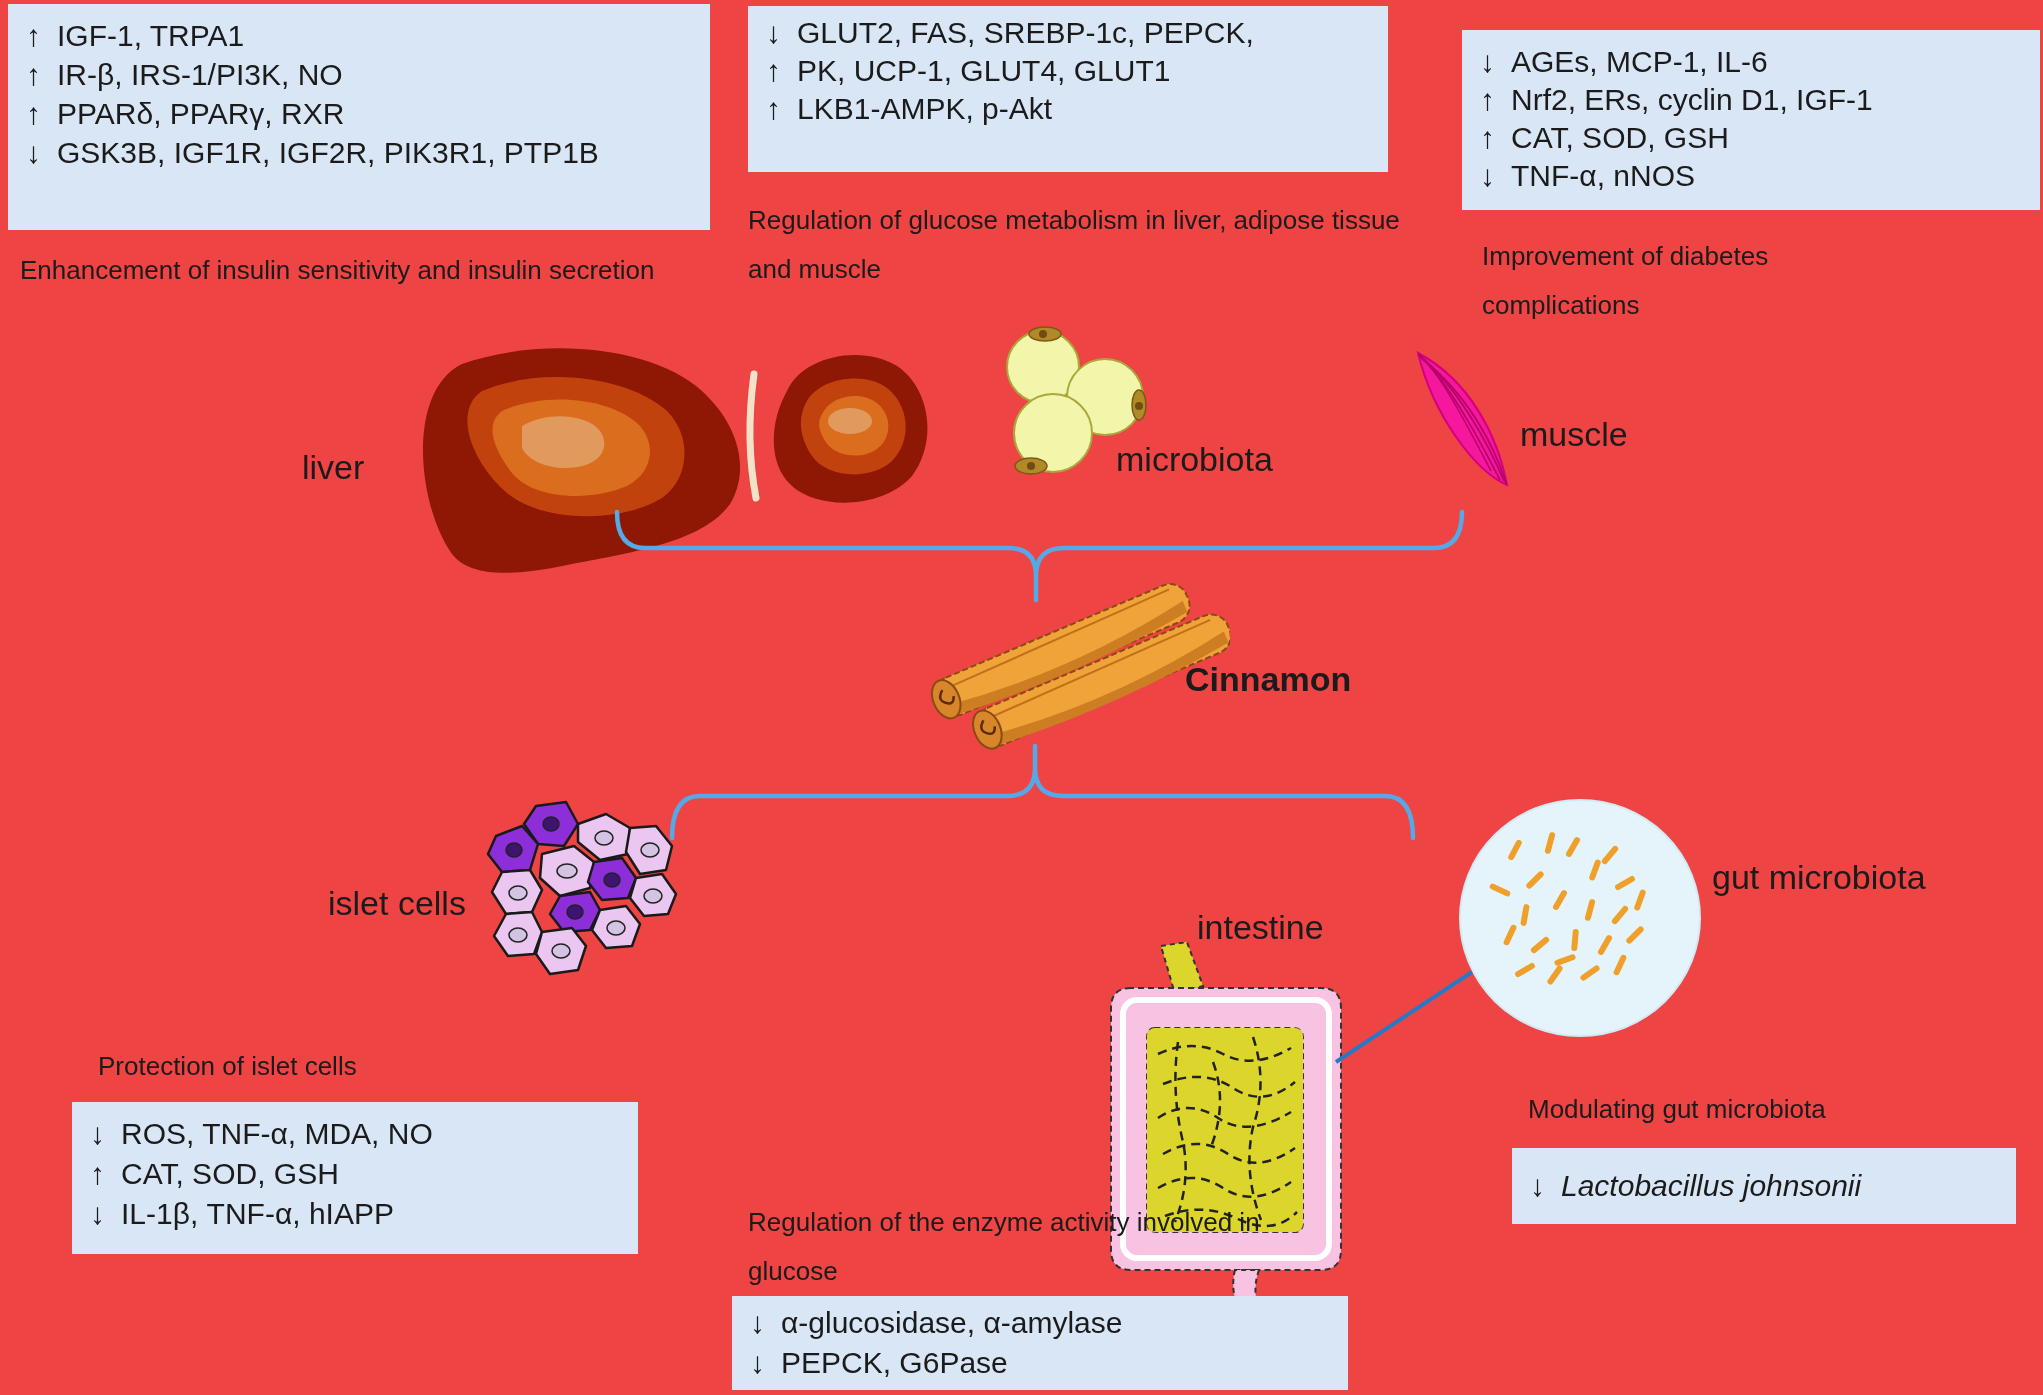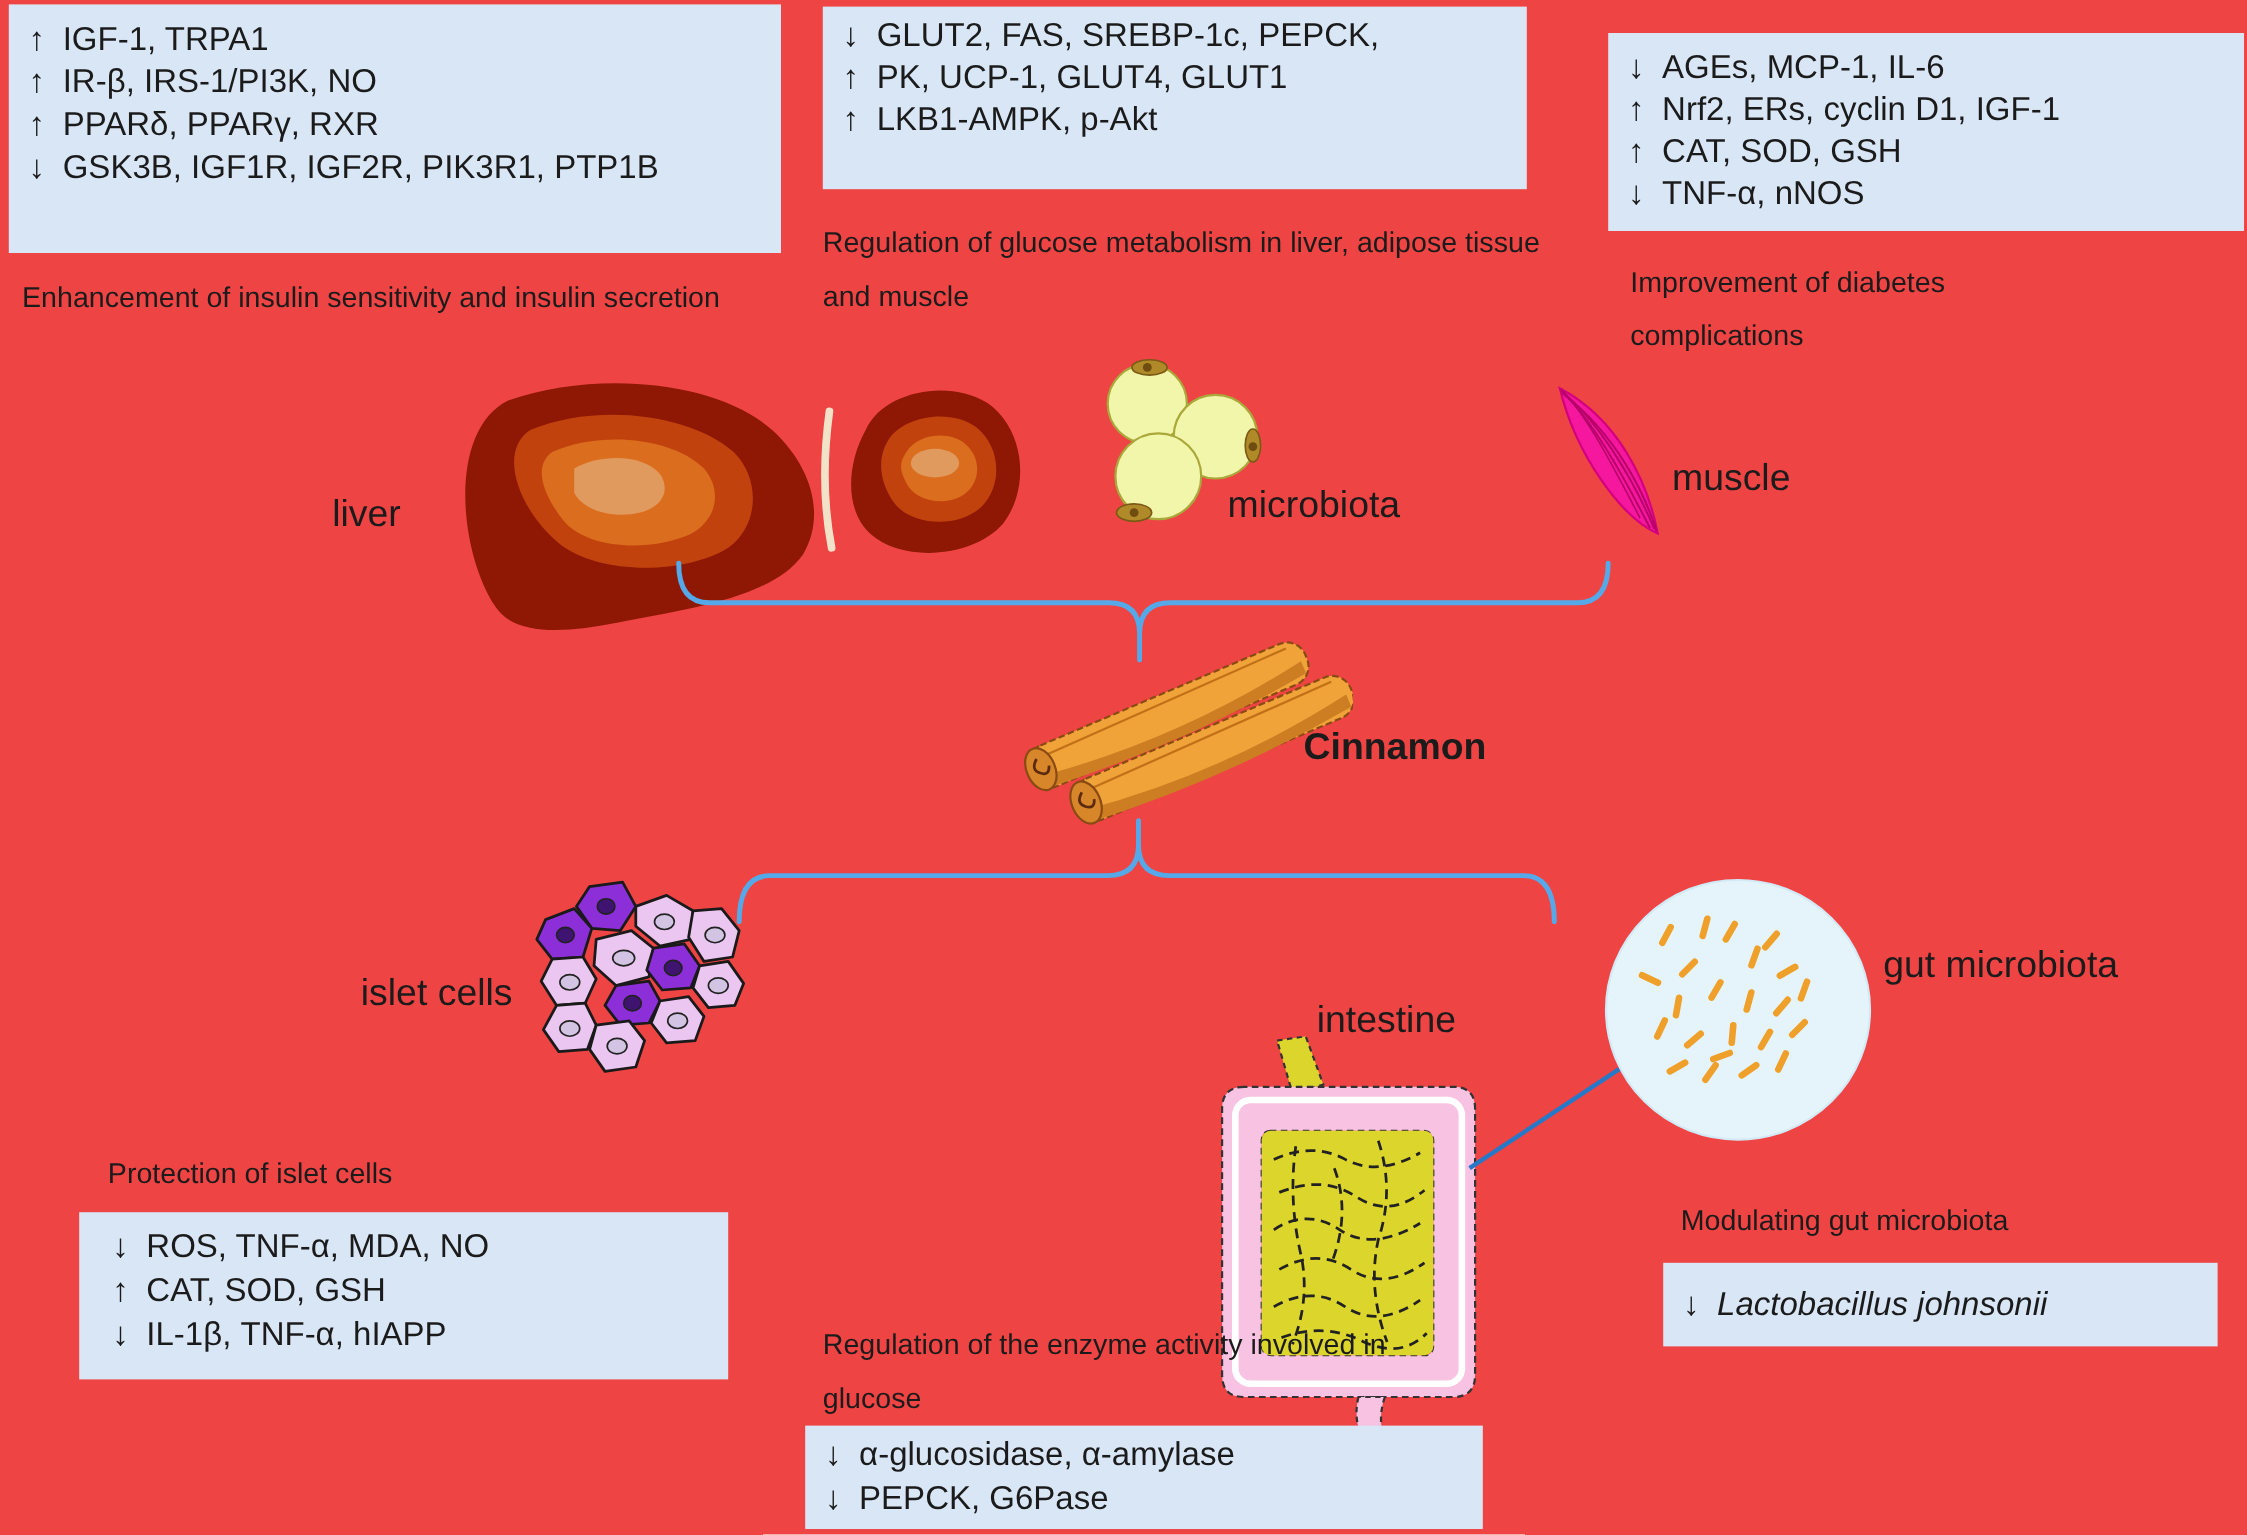--- a/index.html
+++ b/index.html
@@ -120,21 +120,21 @@
       <ellipse cx="175" cy="98" rx="9" ry="7" fill="#d4c4e4"></ellipse>
       <ellipse cx="97" cy="114" rx="8" ry="7" fill="#3f1470"></ellipse>
       <ellipse cx="40" cy="137" rx="9" ry="7" fill="#d4c4e4"></ellipse>
       <ellipse cx="83" cy="153" rx="9" ry="7" fill="#d4c4e4"></ellipse>
       <ellipse cx="138" cy="130" rx="9" ry="7" fill="#d4c4e4"></ellipse>
     </g>
   </svg>
   <div class="label" style="left:328px;top:884px;">islet cells</div>
 
   <div class="caption" style="left:98px;top:1042px;">Protection of islet cells</div>
-  <div class="panel" style="left:72px;top:1102px;width:530px;height:128px;line-height:40px;padding:12px 30px;">
+  <div class="panel" style="left:72px;top:1102px;width:530px;height:128px;line-height:40px;padding:12px 18px;">
     <span class="row"><span class="arrow">↓</span><span>ROS, TNF-α, MDA, NO</span></span>
     <span class="row"><span class="arrow">↑</span><span>CAT, SOD, GSH</span></span>
     <span class="row"><span class="arrow">↓</span><span>IL-1β, TNF-α, hIAPP</span></span>
   </div>
 
   <svg style="left:1103px;top:942px;" width="245" height="380" viewBox="0 0 245 380">
     <polygon points="58,4 84,0 100,44 72,52" fill="#dcd52c" stroke="#333" stroke-width="2" stroke-dasharray="5 4"></polygon>
     <path fill-rule="evenodd" fill="#f8c2e2" stroke="#333" stroke-width="2" stroke-dasharray="6 4" d="M 28 46 Q 8 46 8 66 L 8 308 Q 8 328 28 328 L 218 328 Q 238 328 238 308 L 238 66 Q 238 46 218 46 Z
          M 52 86 Q 44 86 44 96 L 44 280 Q 44 290 54 290 L 192 290 Q 200 290 200 280 L 200 96 Q 200 86 190 86 Z"></path>
     <rect x="20" y="58" width="206" height="258" rx="14" fill="none" stroke="#ffffff" stroke-width="6"></rect>

